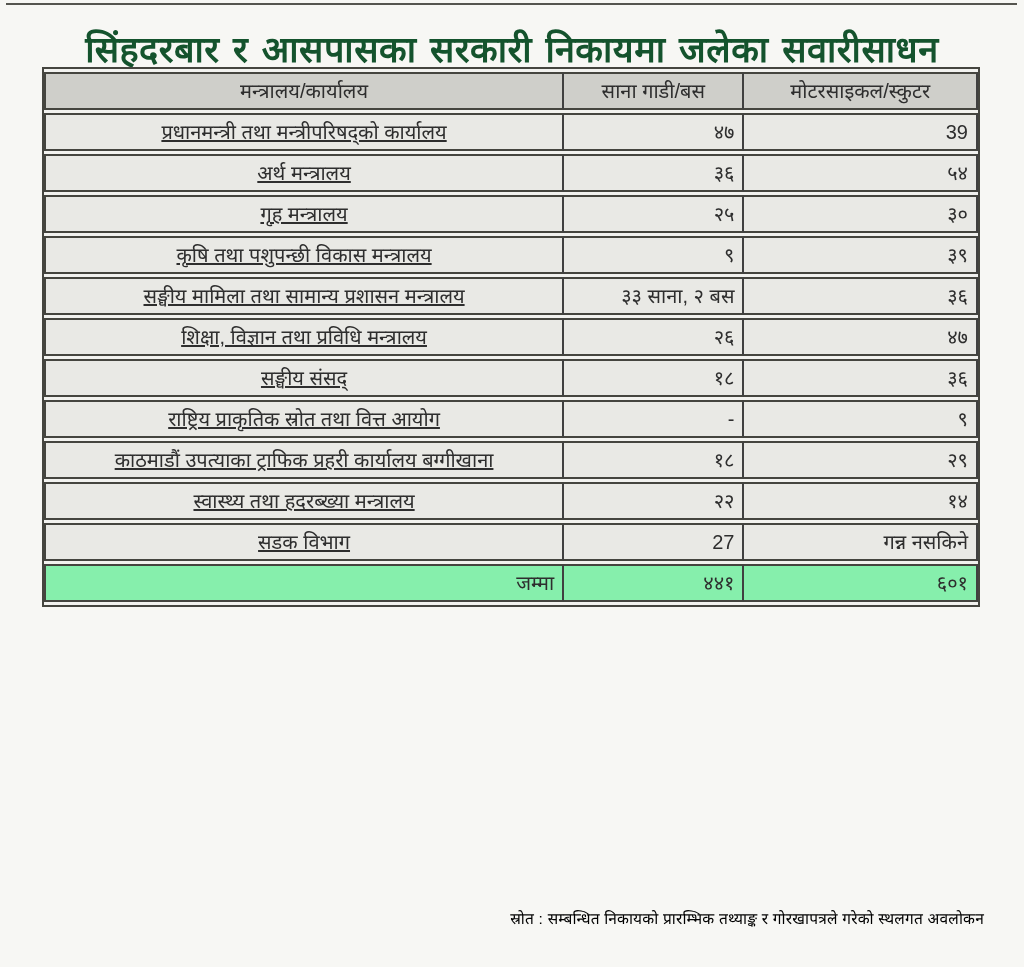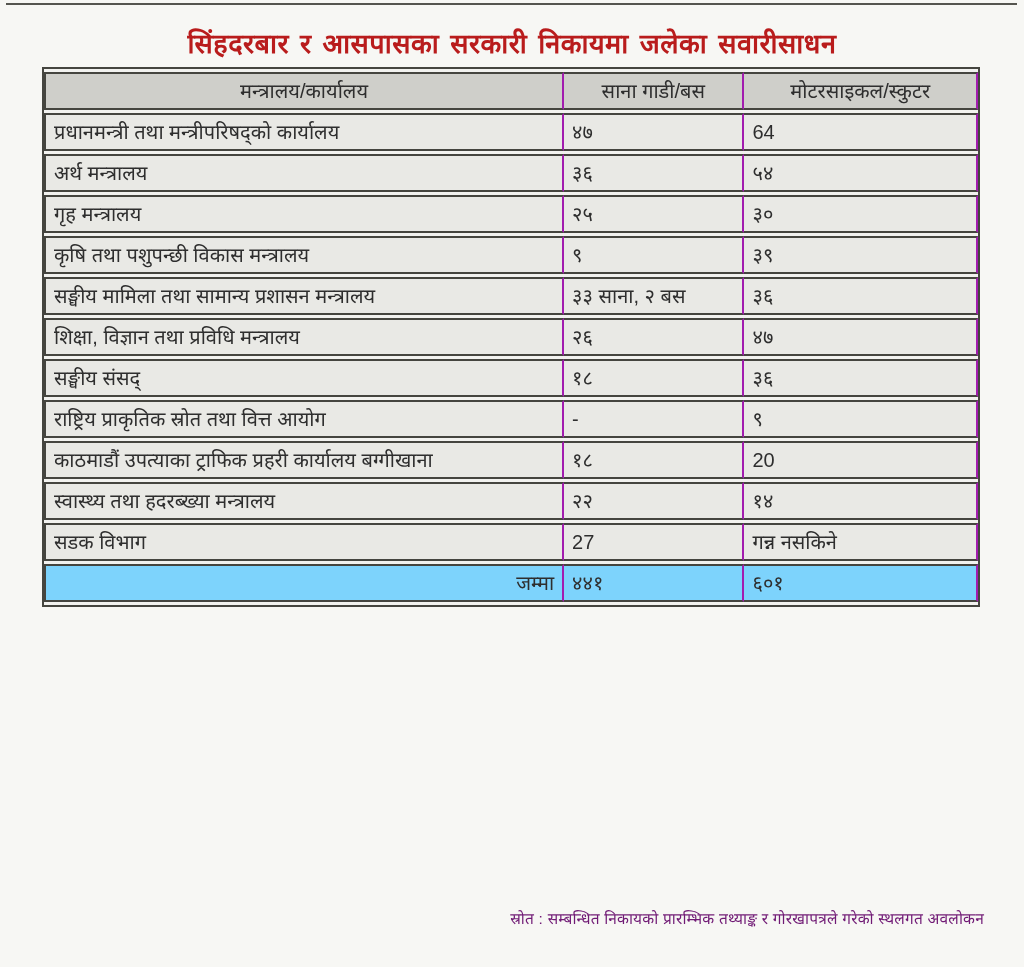--- a/index.html
+++ b/index.html
@@ -27,23 +27,23 @@
     height: 2px;
     background: #55554f;
   }
 
   .title {
     position: absolute;
     top: 24px;
     left: 0;
     width: 100%;
     text-align: center;
-    font-size: 27px;
+    font-size: 36px;
     font-weight: bold;
-    color: #b91c1c;
+    color: #14532d;
     letter-spacing: 0.5px;
     word-spacing: 3px;
   }
 
   .table-wrap {
     position: absolute;
     left: 42px;
     top: 67px;
     width: 938px;
     border: 2px solid #45453f;
@@ -57,64 +57,65 @@
     border-spacing: 0 3px;
   }
 
   col.c-office { width: 519px; }
   col.c-small  { width: 180px; }
   col.c-moto   { width: 233px; }
 
   table.veh th, table.veh td {
     border-top: 2px solid #45453f;
     border-bottom: 2px solid #45453f;
-    border-right: 2px solid #a21caf;
+    border-right: 2px solid #404040;
     background: #e9e9e5;
     font-size: 20px;
     line-height: 26px;
     height: 38px;
     padding: 4px 8px;
     font-weight: normal;
     white-space: nowrap;
     overflow: hidden;
   }
 
   table.veh th:first-child, table.veh td:first-child {
     border-left: 2px solid #45453f;
   }
 
   table.veh thead th {
     background: #cfcfca;
     text-align: center;
   }
 
   td.office {
-    text-align: left;
+    text-align: center;
     padding-left: 13px;
+    text-decoration: underline;
   }
 
   td.val {
-    text-align: left;
+    text-align: right;
   }
 
   tr.total-row td {
-    background: #7dd3fc;
+    background: #86efac;
   }
 
   td.total-label {
     text-align: right;
     padding-right: 10px;
   }
 
   .source-note {
     position: absolute;
     top: 907px;
     right: 40px;
     font-size: 15.5px;
-    color: #701a75;
+    color: #000000;
     letter-spacing: 0.2px;
   }
 </style>
 </head>
 <body>
 
 <div class="page">
 
   <div class="top-line"></div>
 
@@ -131,21 +132,21 @@
         <tr>
           <th>मन्त्रालय/कार्यालय</th>
           <th>साना गाडी/बस</th>
           <th>मोटरसाइकल/स्कुटर</th>
         </tr>
       </thead>
       <tbody>
         <tr>
           <td class="office">प्रधानमन्त्री तथा मन्त्रीपरिषद्को कार्यालय</td>
           <td class="val">४७</td>
-          <td class="val">64</td>
+          <td class="val">39</td>
         </tr>
         <tr>
           <td class="office">अर्थ मन्त्रालय</td>
           <td class="val">३६</td>
           <td class="val">५४</td>
         </tr>
         <tr>
           <td class="office">गृह मन्त्रालय</td>
           <td class="val">२५</td>
           <td class="val">३०</td>
@@ -171,21 +172,21 @@
           <td class="val">३६</td>
         </tr>
         <tr>
           <td class="office">राष्ट्रिय प्राकृतिक स्रोत तथा वित्त आयोग</td>
           <td class="val">-</td>
           <td class="val">९</td>
         </tr>
         <tr>
           <td class="office">काठमाडौं उपत्याका ट्राफिक प्रहरी कार्यालय बग्गीखाना</td>
           <td class="val">१८</td>
-          <td class="val">20</td>
+          <td class="val">२९</td>
         </tr>
         <tr>
           <td class="office">स्वास्थ्य तथा हदरब्ख्या मन्त्रालय</td>
           <td class="val">२२</td>
           <td class="val">१४</td>
         </tr>
         <tr>
           <td class="office">सडक विभाग</td>
           <td class="val">27</td>
           <td class="val">गन्न नसकिने</td>

